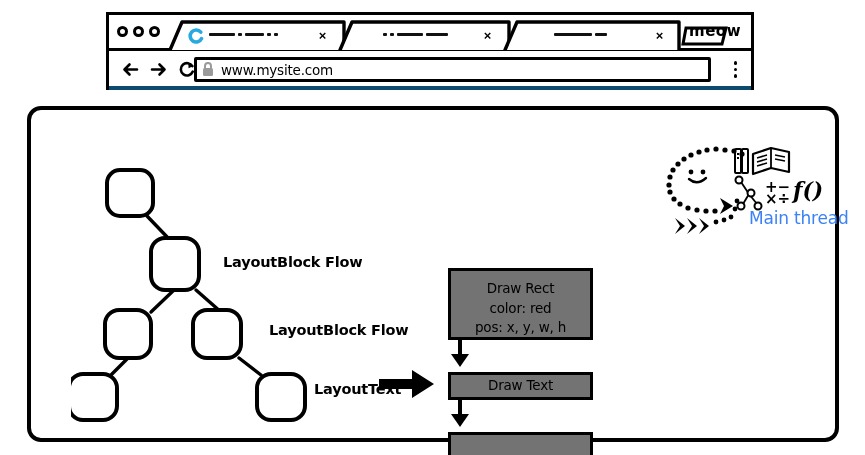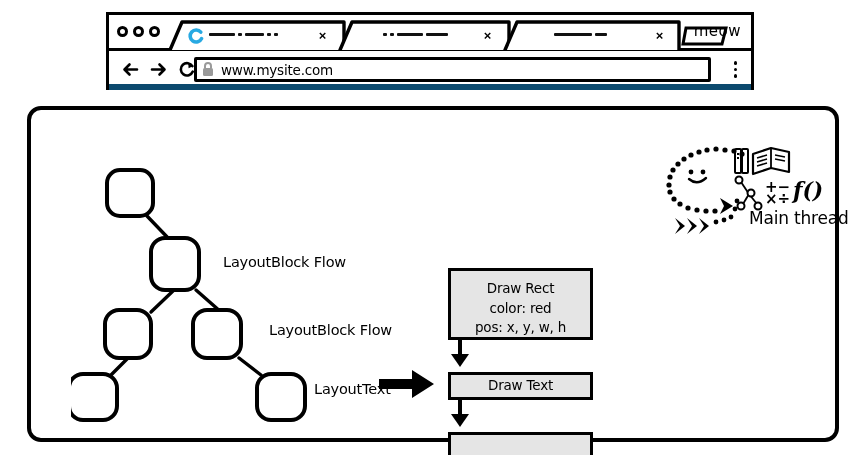--- a/index.html
+++ b/index.html
@@ -91,35 +91,35 @@
   }
   .newtab-btn {
     position: absolute;
     top: 10px;
   }
   .meow-label {
     position: absolute;
     right: 10px;
     top: 7px;
     font-size: 15px;
-    font-weight: 400;
+    font-weight: 700;
     letter-spacing: 0.5px;
     color: #000;
     font-family: "DejaVu Sans", sans-serif;
   }
 
   
   .addr-bar {
     position: absolute;
     left: 0;
     top: 36px;
     width: 100%;
     height: 39px;
     box-sizing: border-box;
-    border-bottom: 6px solid #0c4a6e;
+    border-bottom: 4px solid #0c4a6e;
   }
   .nav-btn {
     position: absolute;
     top: 9px;
     width: 19px;
     height: 19px;
     color: #000;
   }
   .url-field {
     position: absolute;
@@ -194,21 +194,21 @@
     position: absolute;
     left: 40px;
     top: 52px;
     width: 330px;
     height: 260px;
   }
   .tree-svg { position: absolute; left:0; top:0; }
   .tree-label {
     position: absolute;
     font-size: 14.5px;
-    font-weight: 400;
+    font-weight: 700;
     color: #000;
     white-space: nowrap;
     font-family: "DejaVu Sans", sans-serif;
     letter-spacing: -0.2px;
   }
 
   
   .big-arrow {
     position: absolute;
     left: 348px;
@@ -217,21 +217,21 @@
 
   
   .paint-col {
     position: absolute;
     left: 417px;
     top: 158px;
     width: 145px;
   }
   .paint-box {
     border: 3px solid #000;
-    background: #e5e5e5;
+    background: #737373;
     box-sizing: border-box;
     text-align: center;
     padding: 8px 4px;
     font-size: 13.5px;
     line-height: 1.45;
     color: #000;
     font-family: "DejaVu Sans", sans-serif;
     font-weight: 500;
     letter-spacing: -0.2px;
   }
@@ -259,21 +259,21 @@
     top: 36px;
     width: 205px;
     height: 100px;
   }
   .mainthread-label {
     position: absolute;
     left: 88px;
     top: 62px;
     font-size: 17px;
     font-weight: 500;
-    color: #000000;
+    color: #3b82f6;
     white-space: nowrap;
     font-family: "DejaVu Sans", sans-serif;
     letter-spacing: -0.2px;
   }
 </style>
 </head>
 <body>
 
 <div id="stage">
 

